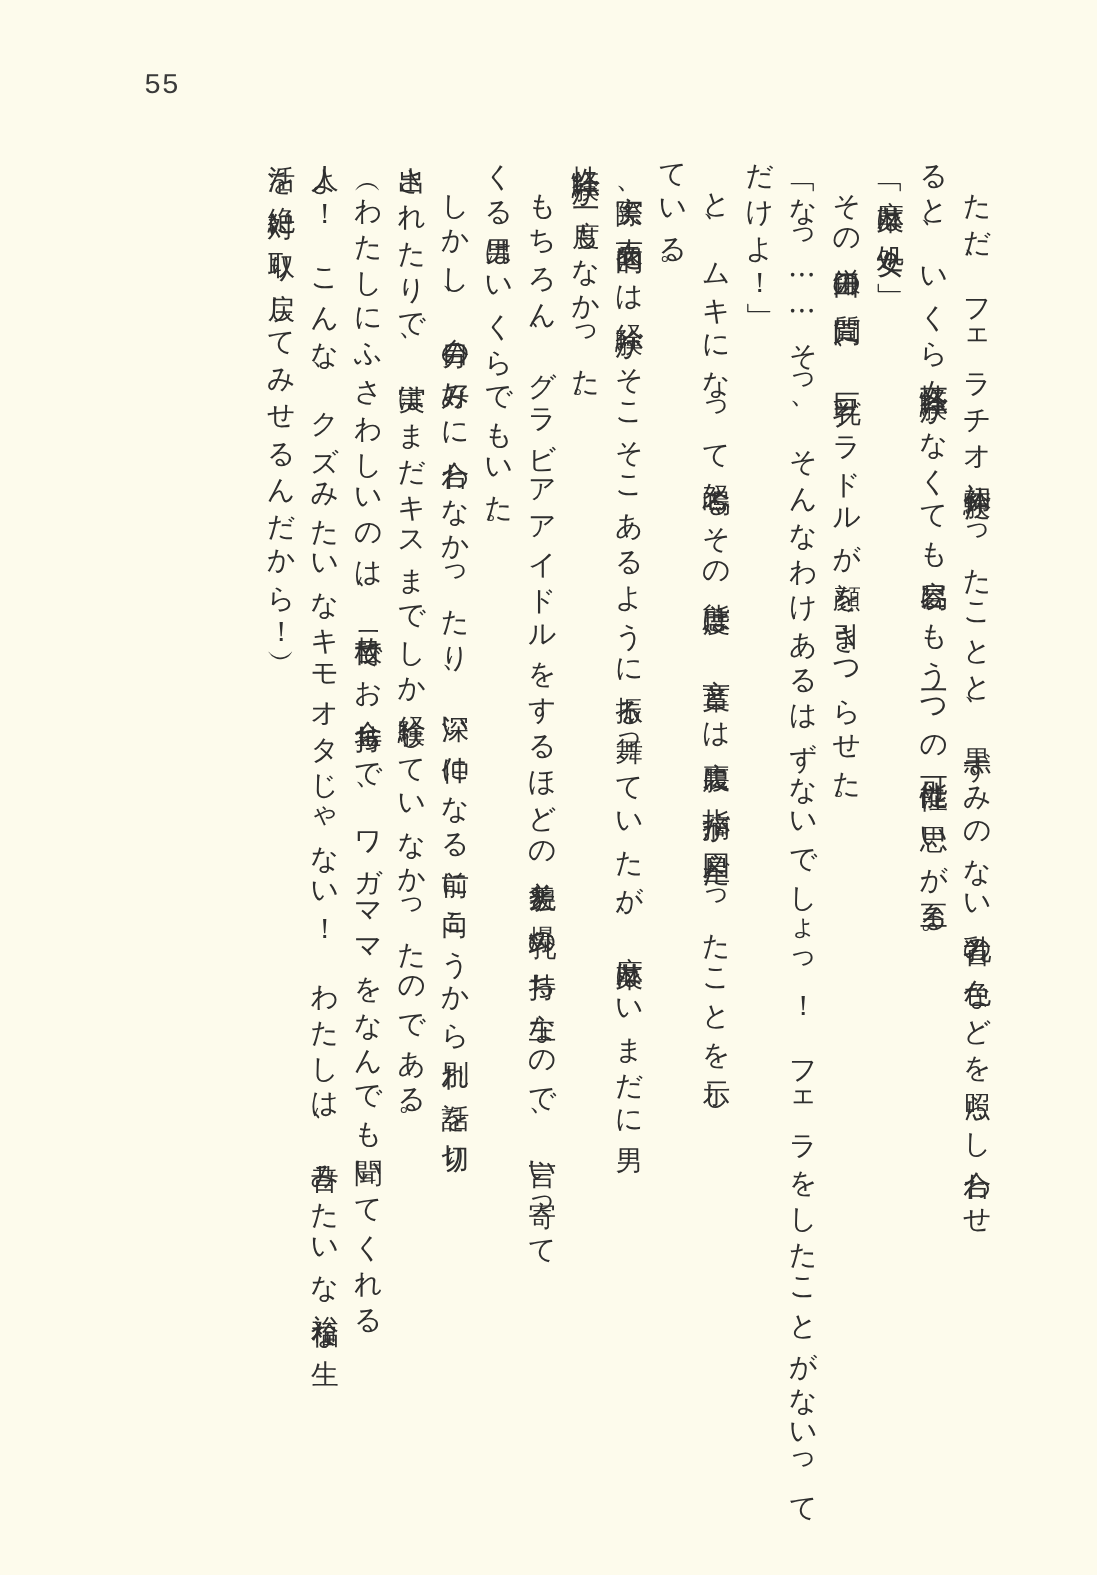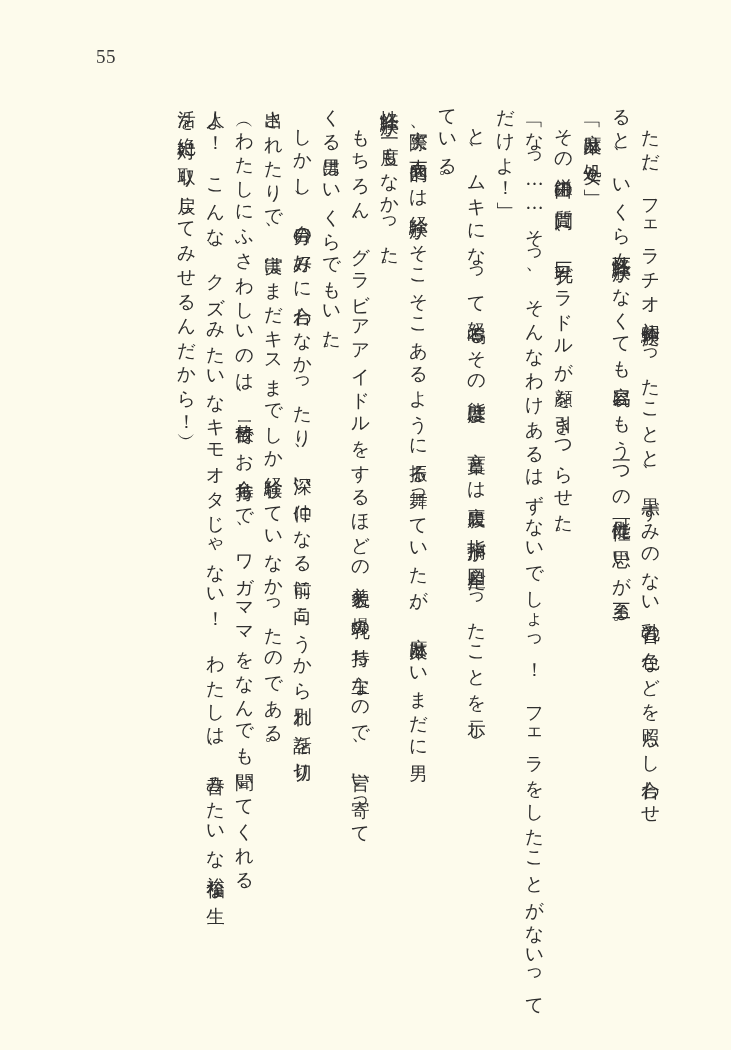--- a/index.html
+++ b/index.html
@@ -21,21 +21,21 @@
     background: #fdfbec;
     box-sizing: border-box;
   }
   .page-number {
     position: absolute;
     top: 46px;
     left: 96px;
     font-size: 19px;
     letter-spacing: 0.5px;
     color: #3a3a3a;
-    font-family: Liberation Serif, serif;
+    font-family: Liberation Mono, monospace;
   }
   
   .text-block {
     position: absolute;
     top: 96px;
     right: 66px;
     height: 880px;
     width: 590px;
     display: flex;
     flex-direction: row-reverse;

